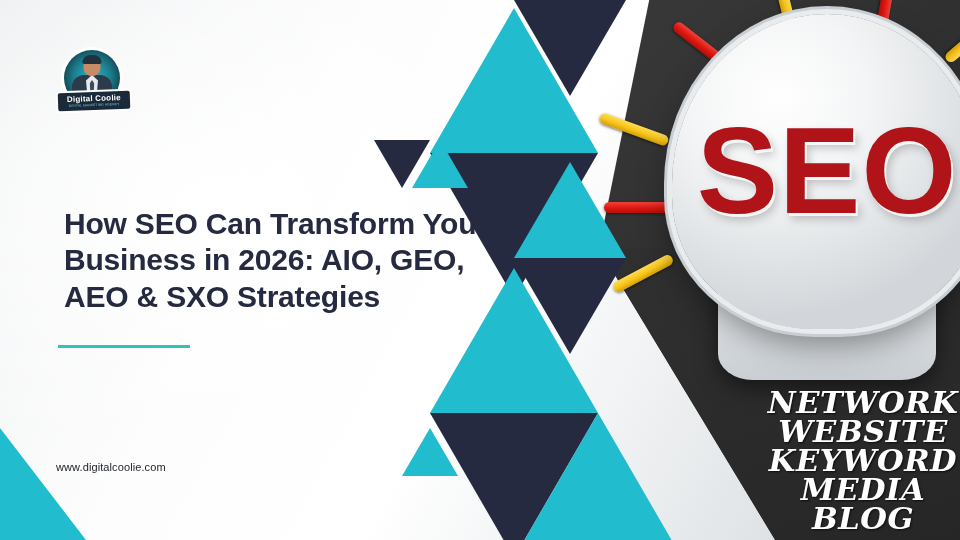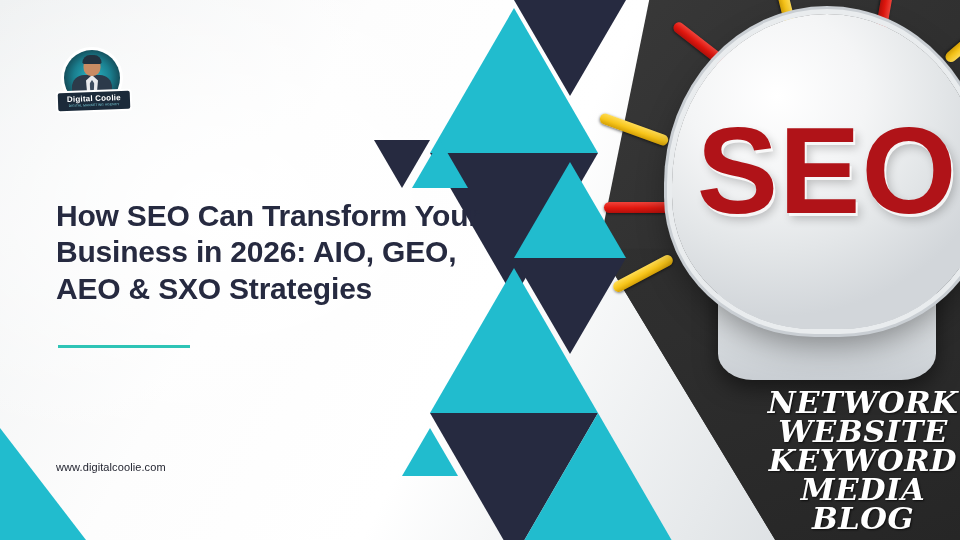--- a/index.html
+++ b/index.html
@@ -120,21 +120,21 @@
   .headline {
     position: absolute;
     left: 56px;
     top: 198px;
     width: 430px;
     font-weight: 700;
     font-size: 30px;
     line-height: 1.21;
     letter-spacing: -0.2px;
     color: #262a40;
-    margin: 0;
+    margin: 8px;
     z-index: 6;
   }
   .rule {
     position: absolute;
     left: 58px;
     top: 345px;
     width: 132px;
     height: 3px;
     background: #2ec4b6;
     z-index: 6;

